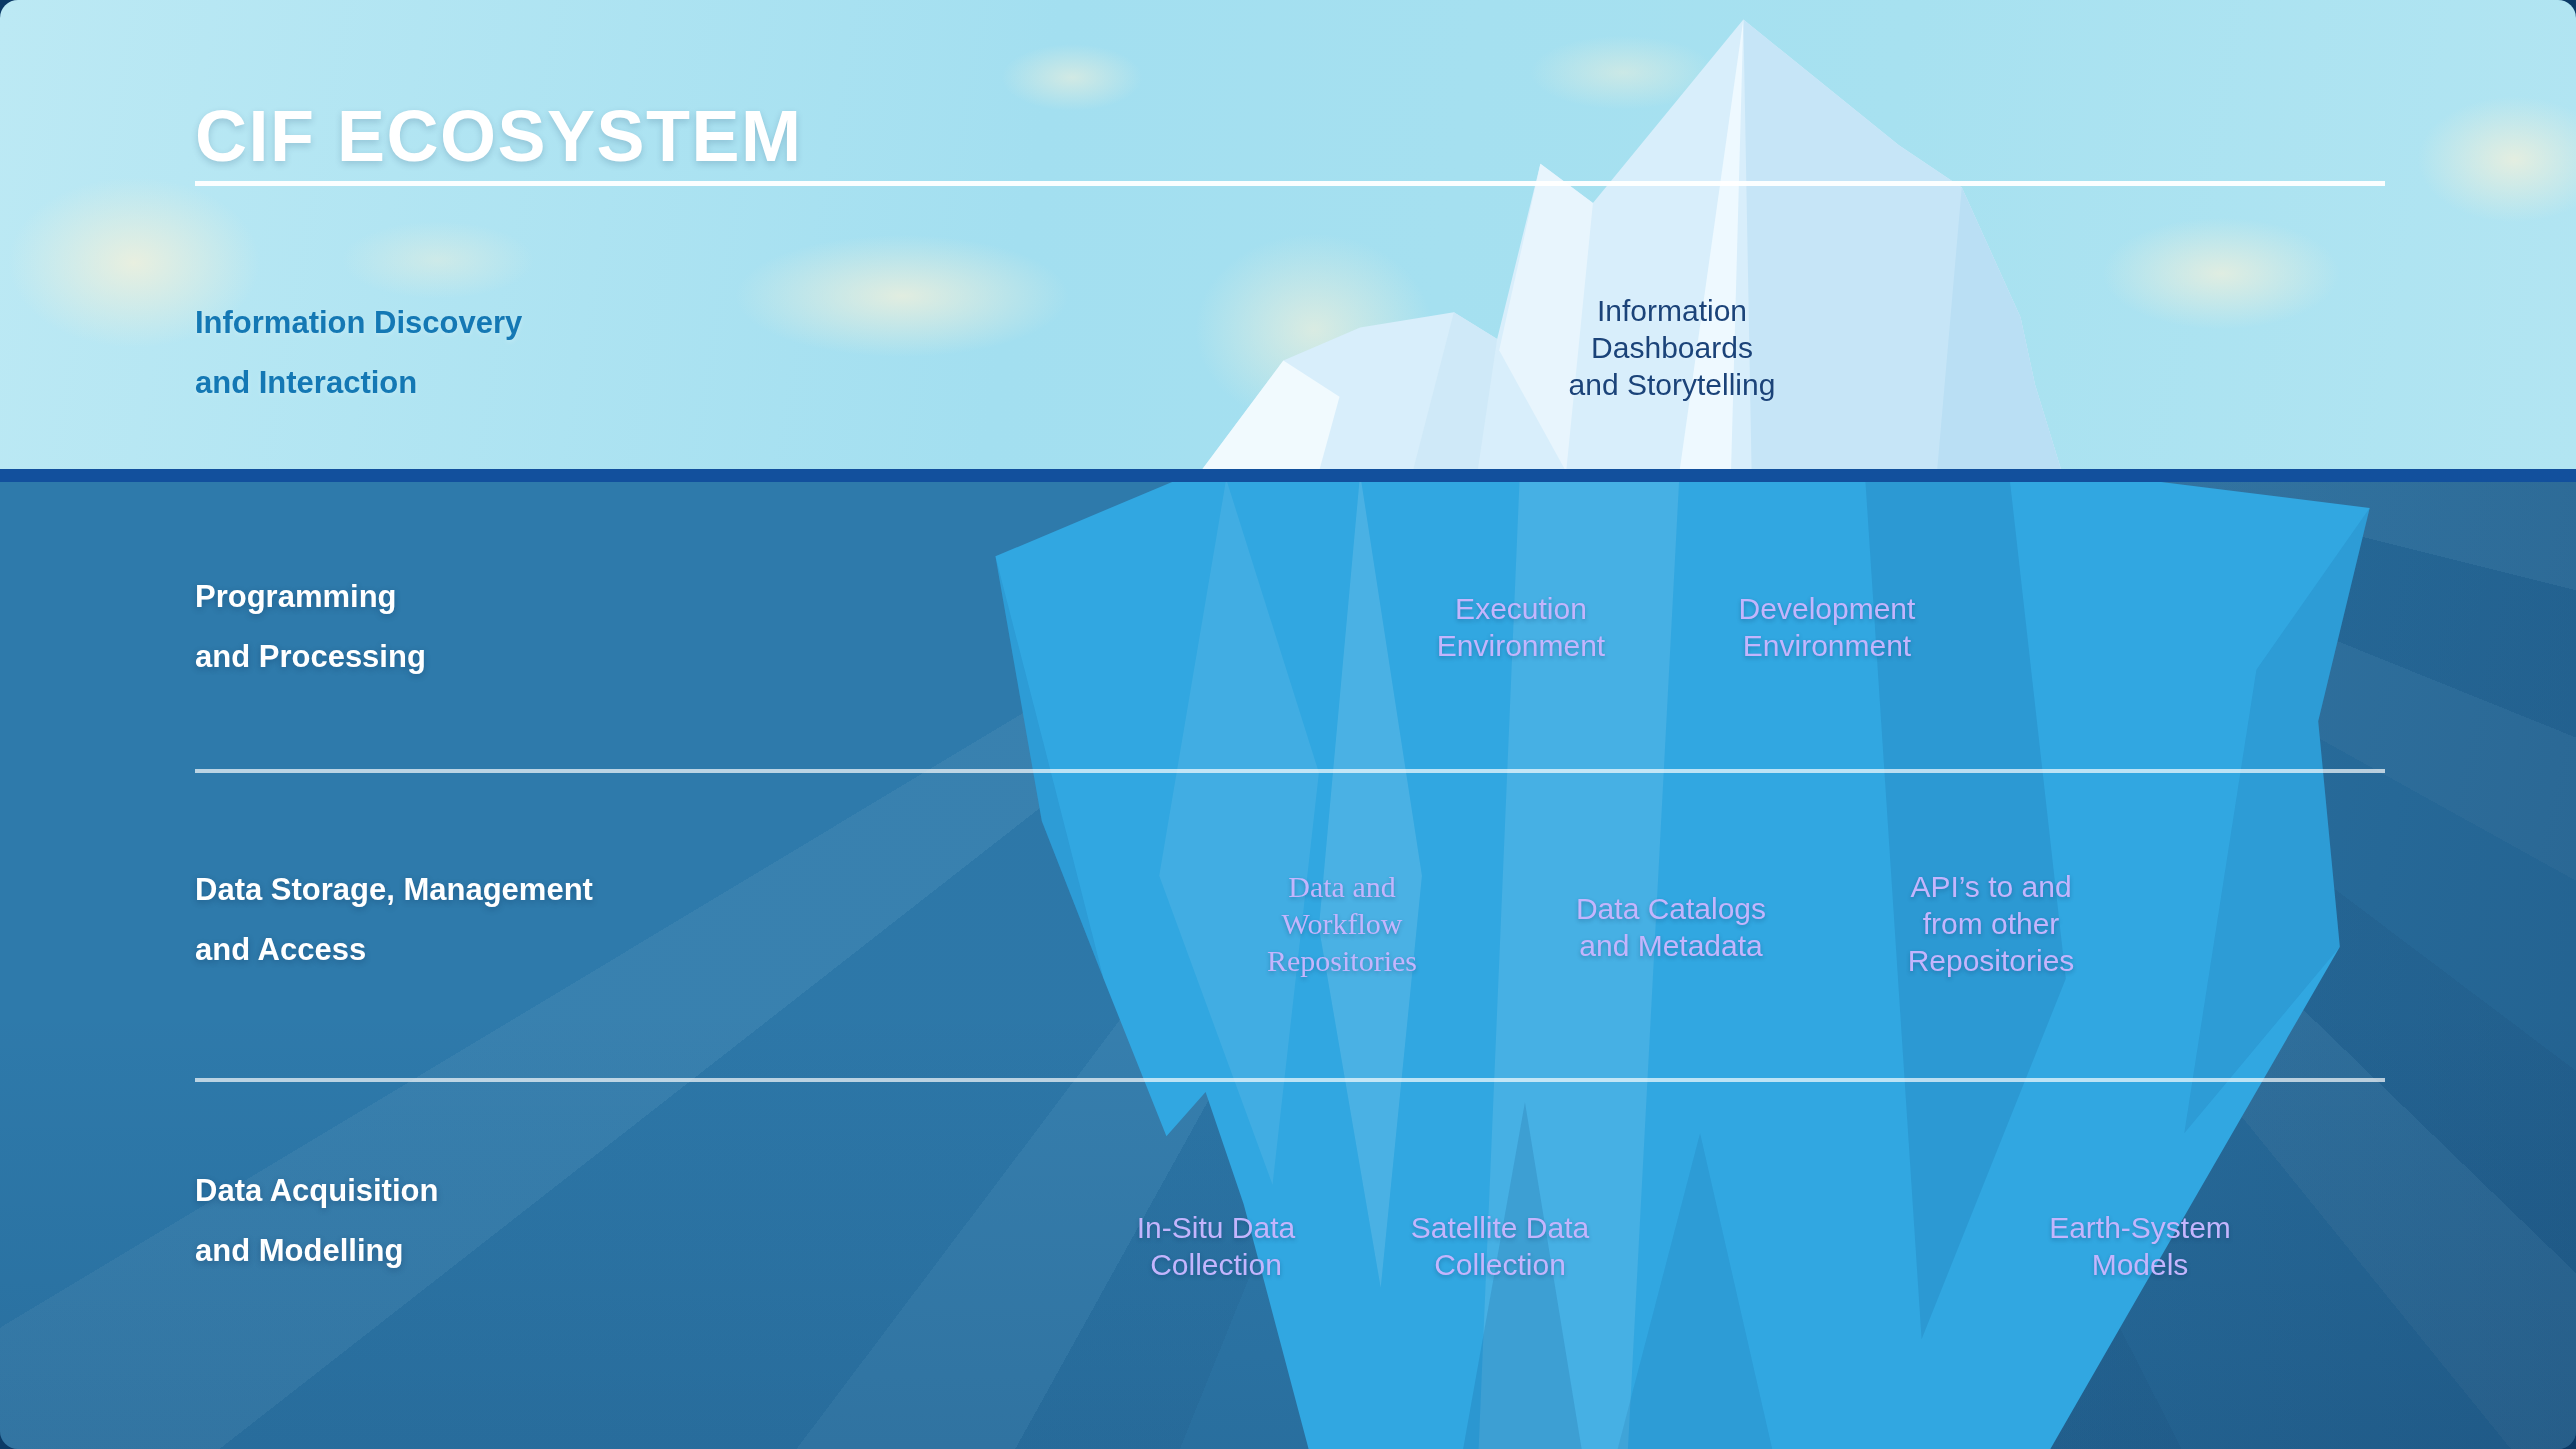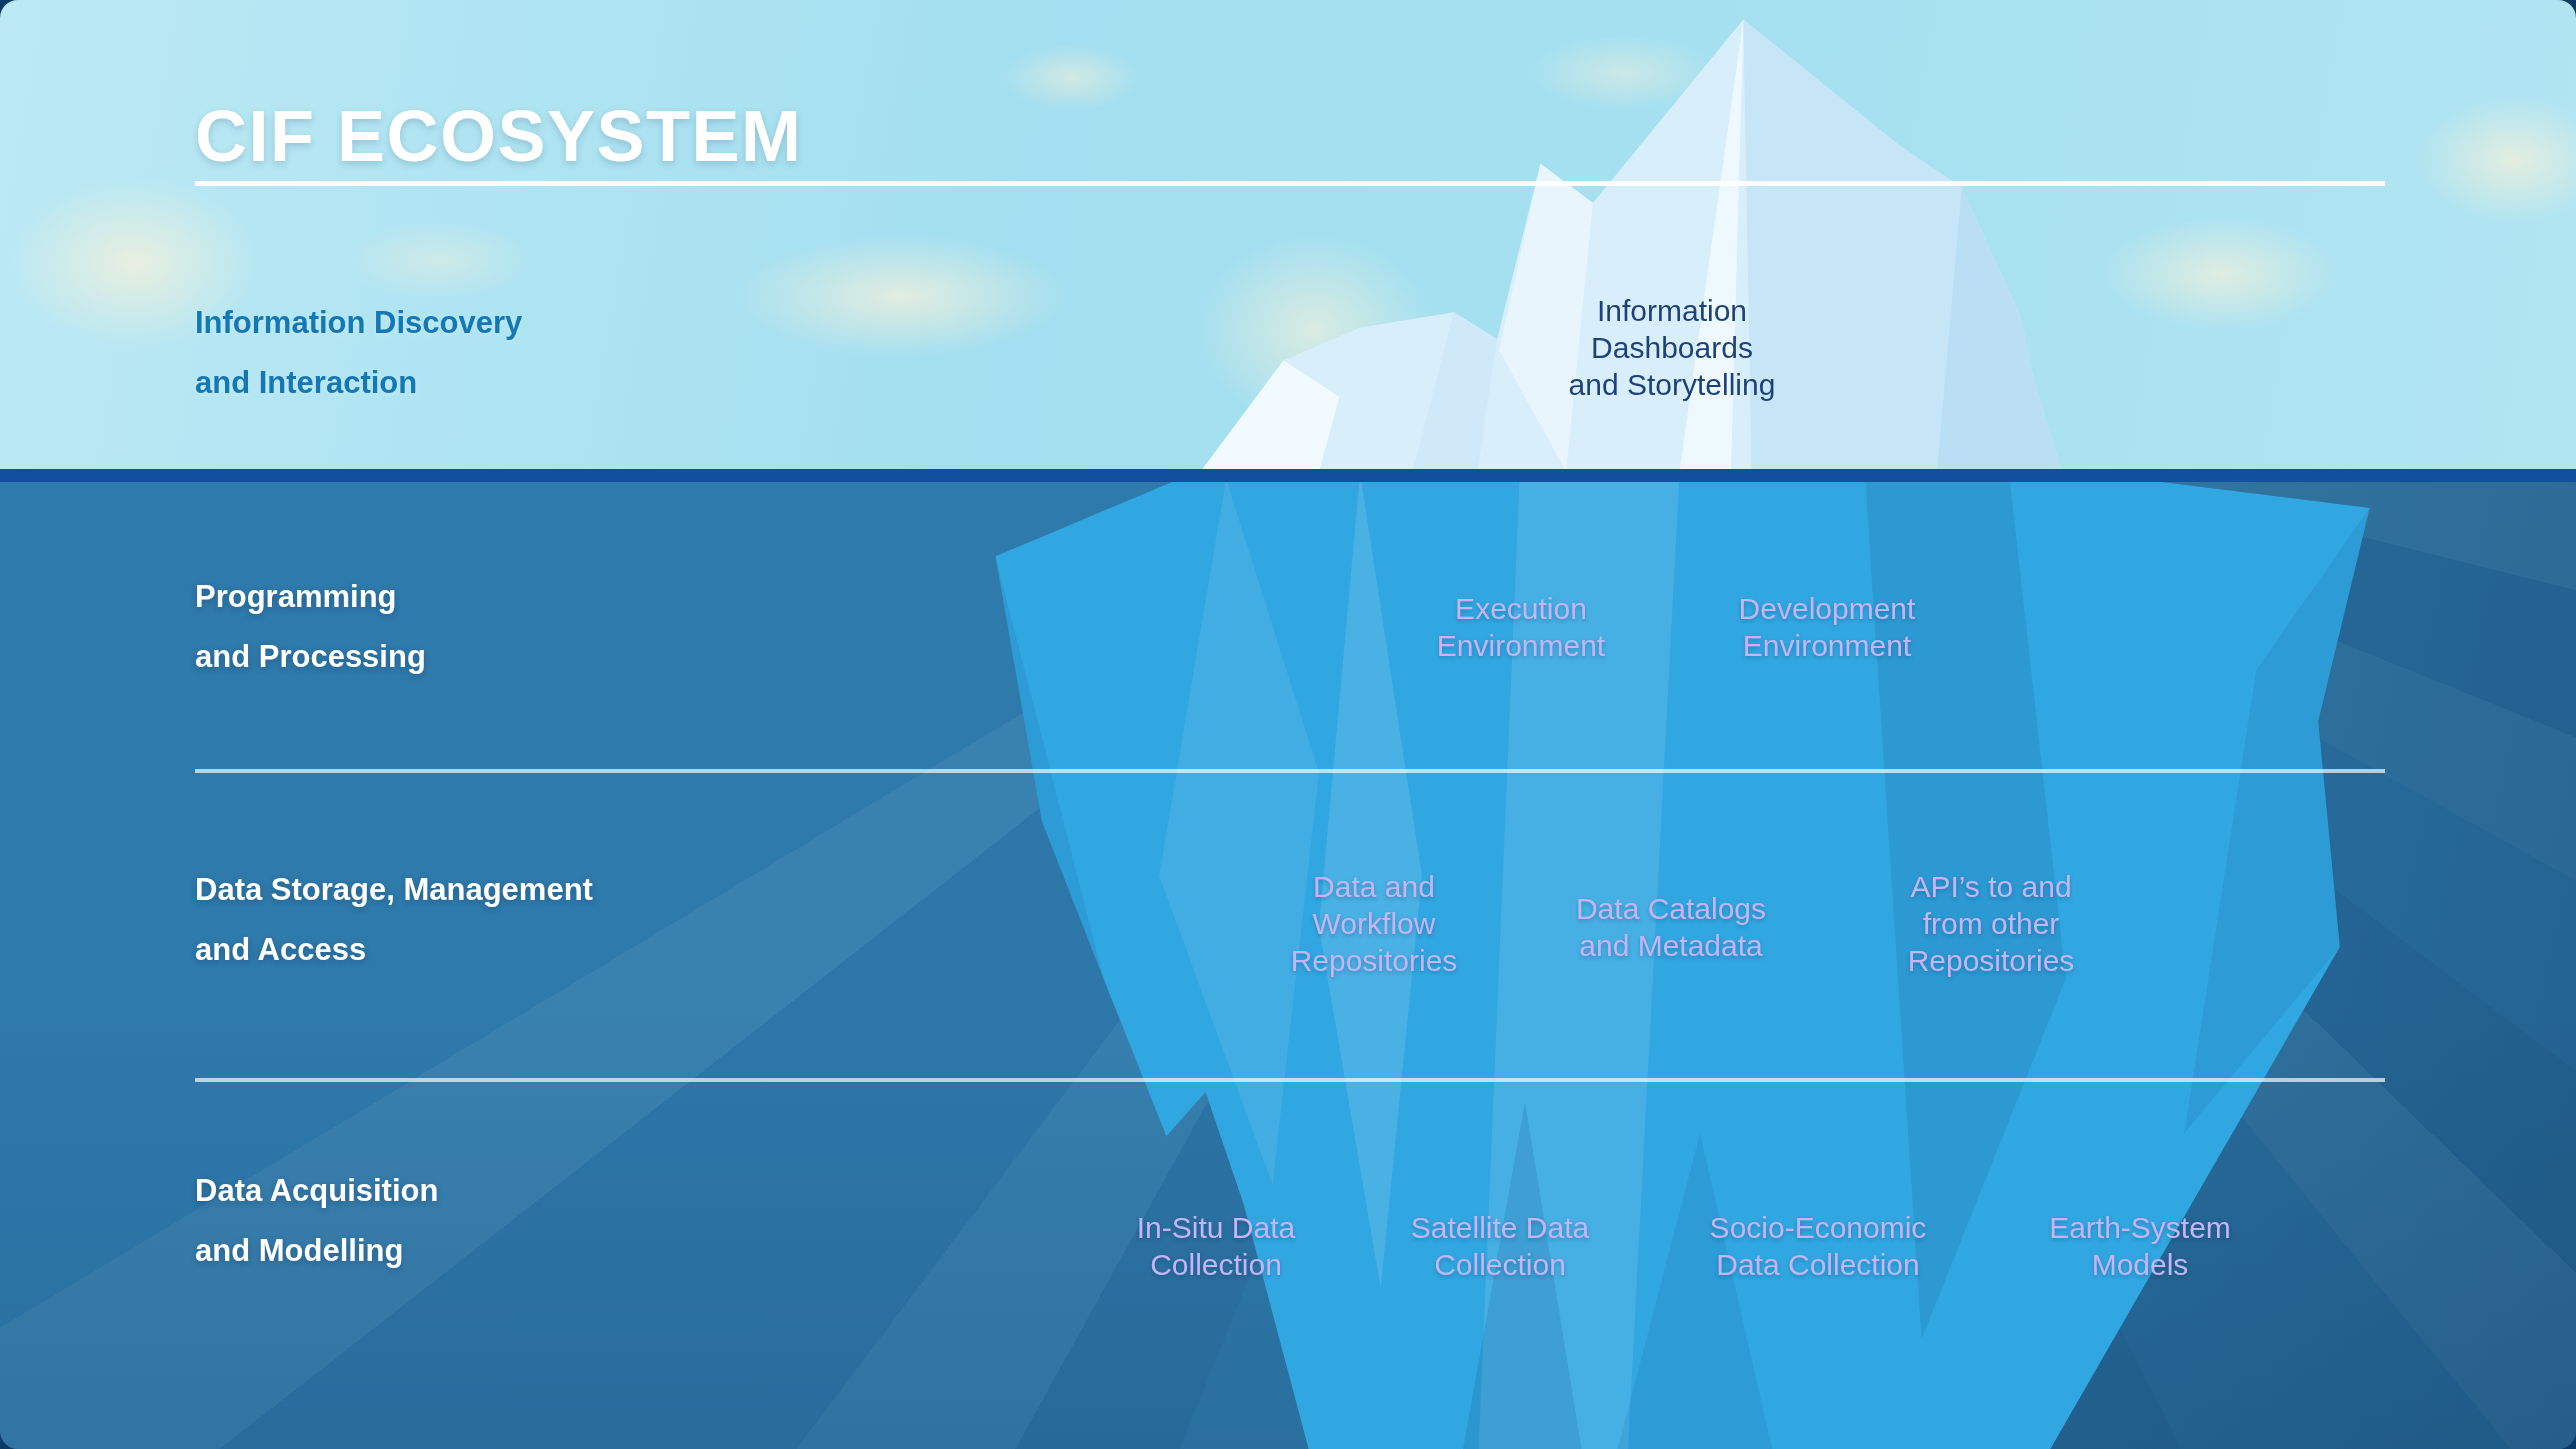--- a/index.html
+++ b/index.html
@@ -72,21 +72,21 @@
   .heading.h-acquisition{top:1161px;}
   .label{
     position:absolute;margin:0;transform:translateX(-50%);
     font-size:30px;line-height:37px;font-weight:500;text-align:center;
     color:#c4b5fd;white-space:pre-line;text-shadow:0 1.5px 4.6px rgba(8,40,78,.28);
   }
   .label.tip{color:var(--tip-label,#1b4379);text-shadow:0 1px 4.1px rgba(255,255,255,.20);margin-top:8px;}
   .l-tip{left:1672px;top:284px;}
   .l-exec{left:1521px;top:590px;}
   .l-dev{left:1827px;top:590px;}
-  .l-dwr{left:1374px;top:868px;}
+  .l-dwr{left:1342px;top:868px;font-family:Liberation Serif, serif;}
   .l-cat{left:1671px;top:890px;}
   .l-api{left:1991px;top:868px;}
   .l-insitu{left:1216px;top:1209px;}
   .l-sat{left:1500px;top:1209px;}
   .l-socio{left:1818px;top:1209px;}
   .l-earth{left:2140px;top:1209px;}
 </style>
 </head>
 <body>
 
@@ -175,19 +175,17 @@
 Repositories</p>
   <p class="label l-cat">Data Catalogs
 and Metadata</p>
   <p class="label l-api">API’s to and
 from other
 Repositories</p>
   <p class="label l-insitu">In-Situ Data
 Collection</p>
   <p class="label l-sat">Satellite Data
 Collection</p>
-  <p class="label l-socio">Socio-Economic
-Data Collection</p>
   <p class="label l-earth">Earth-System
 Models</p>
 
 </div>
 
 
 </body></html>

